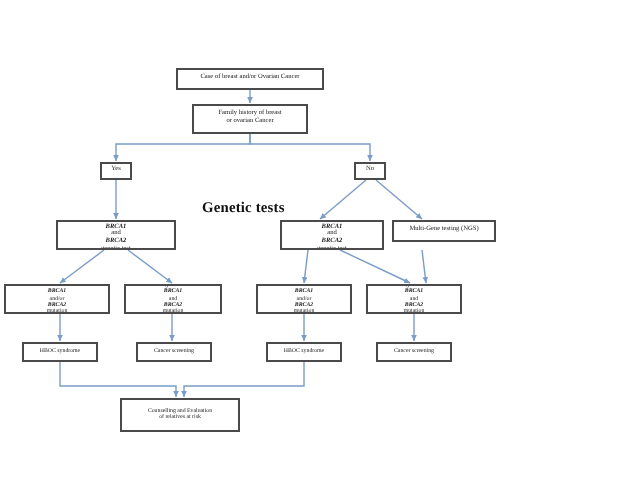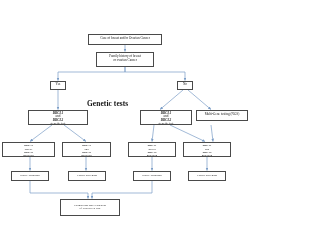--- a/index.html
+++ b/index.html
@@ -98,21 +98,21 @@
     <span>or ovarian Cancer</span>
   </div>
 
   <div class="node fs35" style="left:50px; top:80.5px; width:16px; height:9px;">
     <span>Yes</span>
   </div>
   <div class="node fs35" style="left:177px; top:80.5px; width:16px; height:9px;">
     <span>No</span>
   </div>
 
-  <div class="title-label" style="left:87px; top:99px;">Genetic tests</div>
+  <div class="title-label" style="left:101px; top:99px;">Genetic tests</div>
 
   <div class="node fs35" style="left:28px; top:109.5px; width:60px; height:15.5px; flex-direction:column;">
     <span><span>Recommend </span><i>BRCA1</i><span> and</span></span>
     <span><i>BRCA2</i><span> genetic test</span></span>
   </div>
 
   <div class="node fs35" style="left:140px; top:109.5px; width:52px; height:15.5px; flex-direction:column;">
     <span><span>Consider </span><i>BRCA1</i><span> and</span></span>
     <span><i>BRCA2</i><span> genetic test</span></span>
   </div>

